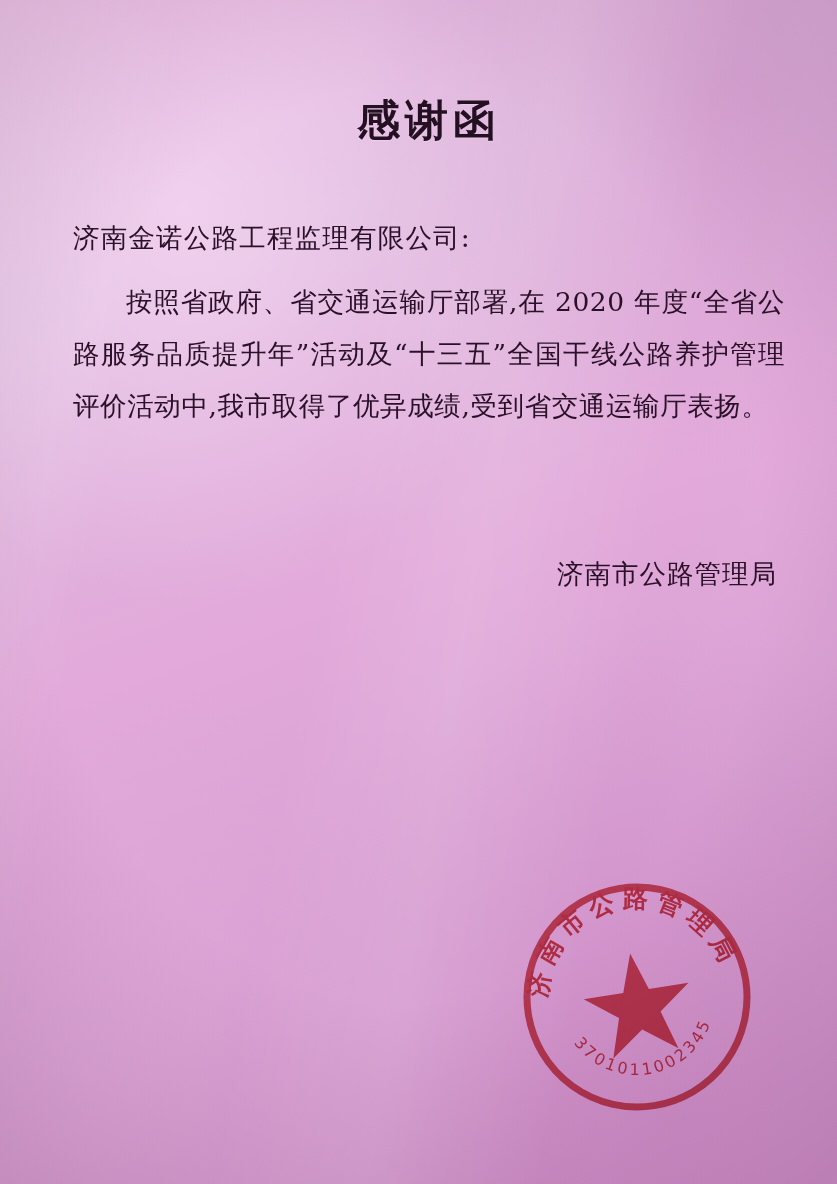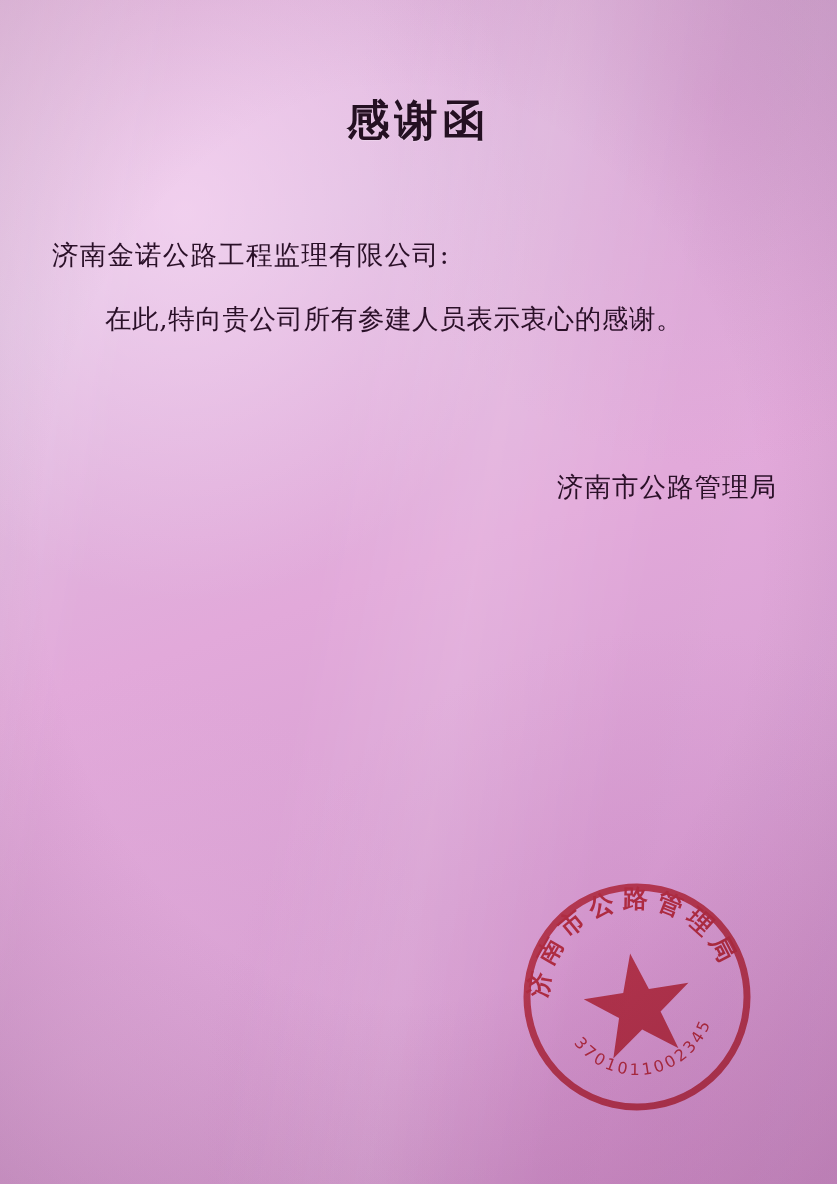--- a/index.html
+++ b/index.html
@@ -19,20 +19,21 @@
     position: relative;
     width: 837px;
     height: 1184px;
     background:
       radial-gradient(ellipse 70% 55% at 22% 18%, rgba(255,225,250,0.55) 0%, rgba(255,225,250,0.0) 60%),
       radial-gradient(ellipse 60% 45% at 85% 8%, rgba(216,150,206,0.55) 0%, rgba(216,150,206,0.0) 70%),
       radial-gradient(ellipse 80% 60% at 80% 95%, rgba(205,135,196,0.6) 0%, rgba(205,135,196,0.0) 70%),
       radial-gradient(ellipse 65% 50% at 10% 90%, rgba(228,175,220,0.5) 0%, rgba(228,175,220,0.0) 70%),
       linear-gradient(160deg, #e7b7e0 0%, #debbdf 22%, #e2a9da 48%, #d79fd2 72%, #cf92c9 100%);
     box-sizing: border-box;
+    padding-left: 21px;
   }
   
   .sheen {
     position: absolute;
     inset: 0;
     pointer-events: none;
     background:
       linear-gradient(100deg, rgba(255,255,255,0.18) 0%, rgba(255,255,255,0.0) 18%,
                               rgba(255,255,255,0.0) 40%, rgba(255,255,255,0.12) 55%,
                               rgba(255,255,255,0.0) 72%, rgba(160,100,155,0.10) 100%);
@@ -58,21 +59,21 @@
     font-size: 43px;
     font-weight: bold;
     letter-spacing: 5px;
     color: #241022;
     margin: 0;
     padding-top: 92px;
     text-shadow: 0 1px 1px rgba(255,255,255,0.25);
   }
 
   .addressee {
-    margin-top: 85px;
+    margin-top: 68px;
     font-size: 26.5px;
     line-height: 1.5;
     color: #2a1028;
     letter-spacing: 1.2px;
   }
 
   .para {
     margin-top: 18px;
     font-size: 26.5px;
     line-height: 52px;
@@ -115,21 +116,21 @@
 <body>
 
 <div class="page">
   <div class="sheen"></div>
 
   <div class="content">
     <h1 class="doc-title">感谢函</h1>
 
     <div class="addressee">济南金诺公路工程监理有限公司:</div>
 
-    <p class="para">在此,特向贵公司所有参建人员表示衷心的感谢。</p>
+    <p class="para">按照省政府、省交通运输厅部署,在 2020 年度“全省公路服务品质提升年”活动及“十三五”全国干线公路养护管理评价活动中,我市取得了优异成绩,受到省交通运输厅表扬。</p>
 
     <div class="signature">
       <div>济南市公路管理局</div>
     </div>
   </div>
 
   <div class="seal">
     <svg width="236" height="236" viewBox="0 0 236 236" xmlns="http://www.w3.org/2000/svg">
       <defs>
         <path id="arcTop" d="M 28,118 A 90,90 0 0 1 208,118" fill="none"></path>

